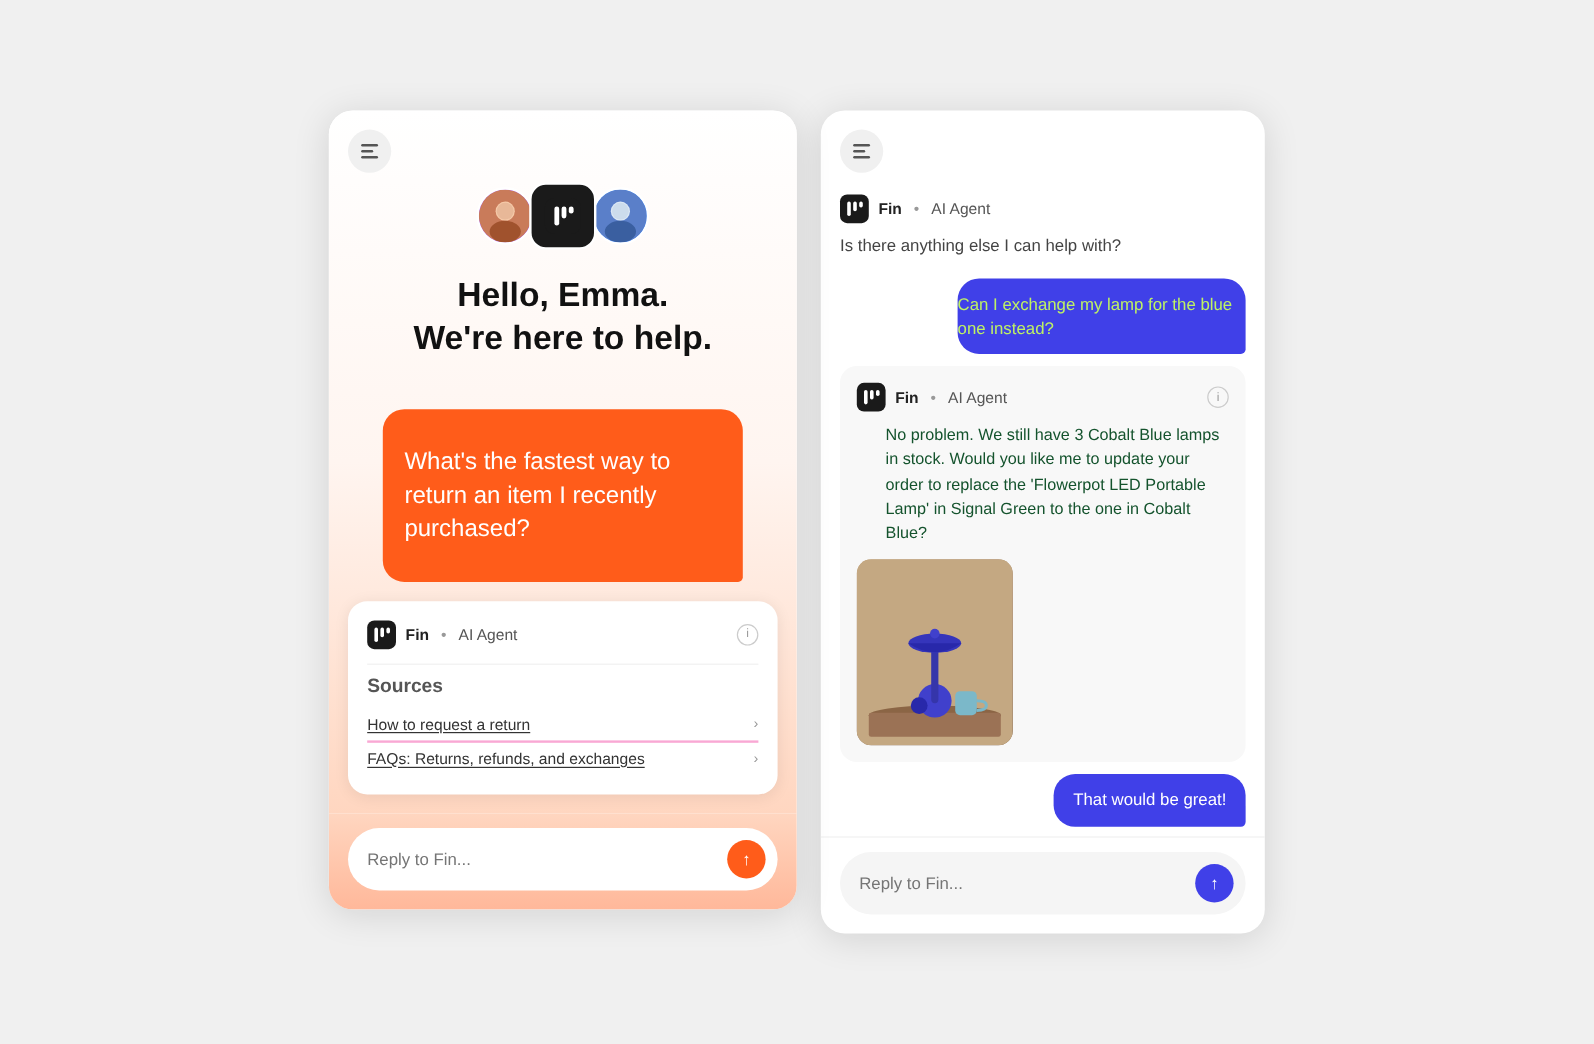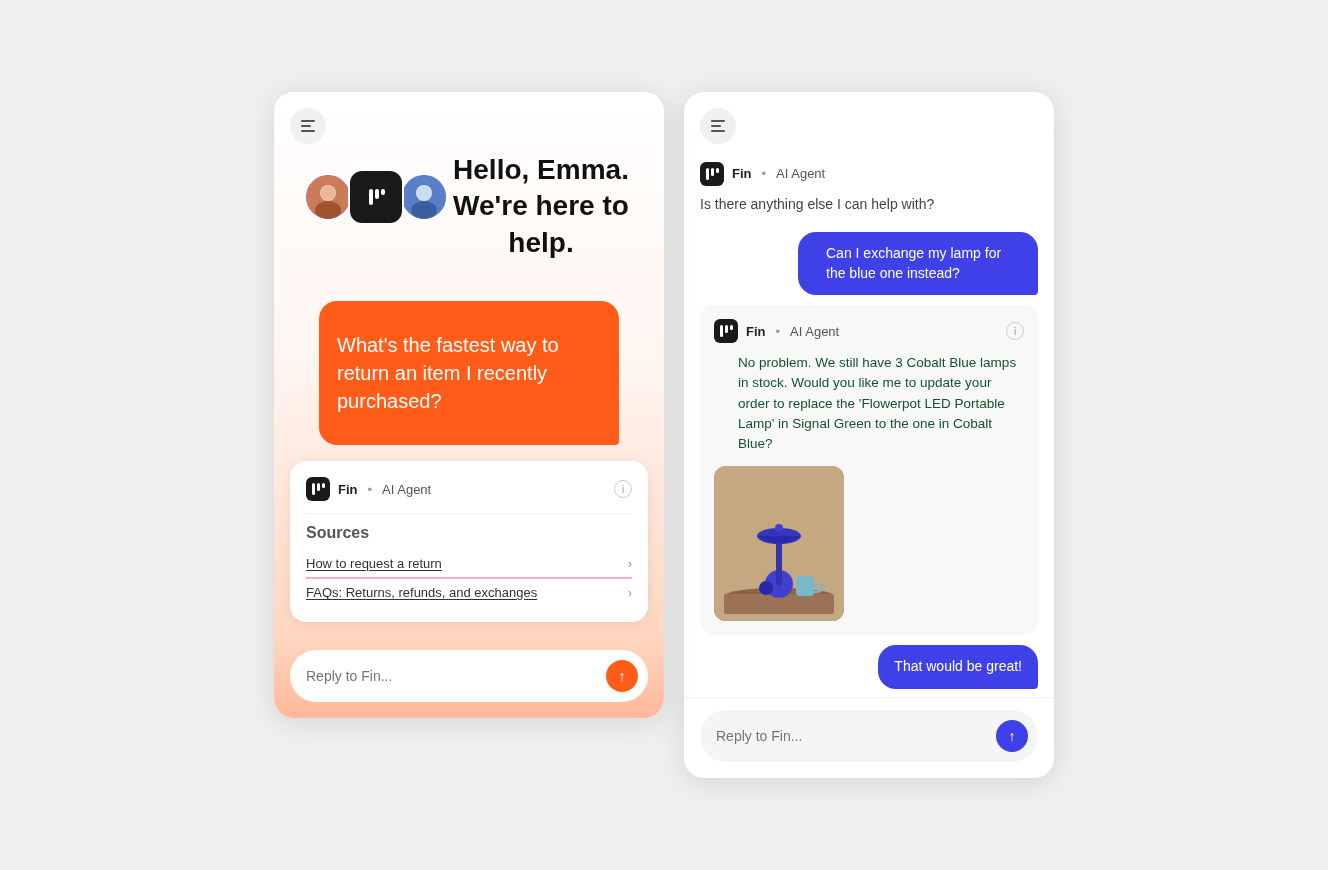--- a/index.html
+++ b/index.html
@@ -60,21 +60,21 @@
       background: #555;
       border-radius: 2px;
     }
     .menu-lines span:first-child { width: 14px; }
     .menu-lines span:nth-child(2) { width: 10px; }
     .menu-lines span:last-child { width: 14px; }
 
     .hero-section {
       padding: 60px 30px 20px;
       display: flex;
-      flex-direction: row;
+      flex-direction: column;
       align-items: center;
     }
     .avatar-group {
       display: flex;
       align-items: center;
       margin-bottom: 20px;
     }
     .avatar {
       width: 48px;
       height: 48px;
@@ -301,23 +301,23 @@
     .chat-messages {
       flex: 1;
       padding: 8px 16px;
       display: flex;
       flex-direction: column;
       gap: 10px;
     }
     .msg-user {
       align-self: flex-end;
       background: #4040e8;
-      color: #ffffff;
+      color: #bef264;
       border-radius: 18px 18px 4px 18px;
-      padding: 12px 28px;
+      padding: 12px 0;
       font-size: 14px;
       max-width: 240px;
       line-height: 1.4;
     }
     .msg-agent-wrap {
       background: #f8f8f8;
       border-radius: 14px;
       padding: 14px;
     }
     .agent-msg-text {

